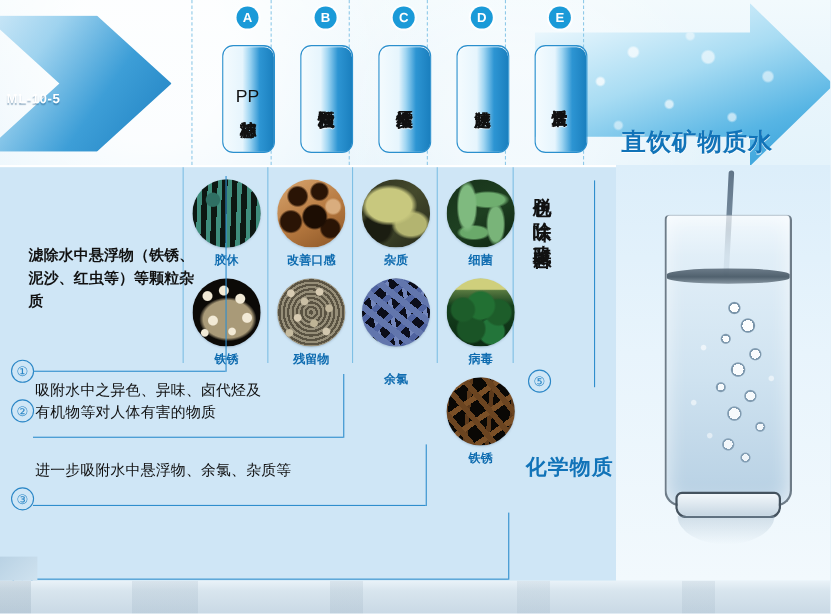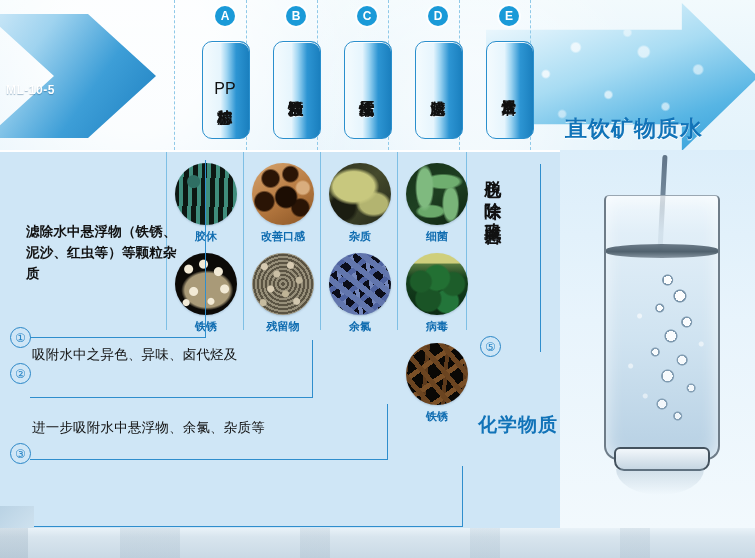--- a/index.html
+++ b/index.html
@@ -265,21 +265,21 @@
         linear-gradient(140deg,#2e3220,#454a2c 45%,#24281a);"></div>
   <div class="thumb-cap" style="left:315px;top:229px">杂质</div>
 
   <div class="thumb" style="left:329px;top:253px;
       background:
         linear-gradient(35deg,#5a6fa8 0 8%, rgba(0,0,0,0) 8%),
         repeating-linear-gradient(38deg,#6276ad 0 6px,rgba(0,0,0,0) 6px 13px),
         repeating-linear-gradient(-42deg,#4f63a0 0 5px,rgba(0,0,0,0) 5px 14px),
         repeating-linear-gradient(80deg,#7386bb 0 4px,rgba(0,0,0,0) 4px 15px),
         #0b0d1a;"></div>
-  <div class="thumb-cap" style="left:315px;top:319px">余氯</div>
+  <div class="thumb-cap" style="left:315px;top:337px">余氯</div>
 
   <div class="thumb" style="left:406px;top:163px;
       background:
         radial-gradient(ellipse 22% 55% at 30% 40%, #7fba7f 0 55%, rgba(0,0,0,0) 70%),
         radial-gradient(ellipse 45% 18% at 60% 30%, #6fae6f 0 55%, rgba(0,0,0,0) 72%),
         radial-gradient(ellipse 20% 45% at 72% 66%, #79b479 0 55%, rgba(0,0,0,0) 72%),
         radial-gradient(ellipse 35% 16% at 40% 78%, #6aa96a 0 55%, rgba(0,0,0,0) 72%),
         linear-gradient(150deg,#17321a,#1e3f21 50%,#0e2412);"></div>
   <div class="thumb-cap" style="left:392px;top:229px">细菌</div>
 
@@ -301,20 +301,21 @@
         repeating-linear-gradient(95deg,#5d3a1b 0 4px,rgba(0,0,0,0) 4px 20px),
         #0a0805;"></div>
   <div class="thumb-cap" style="left:392px;top:409px">铁锈</div>
 
   <div class="numcircle" style="left:10px;top:327px">①</div>
   <div class="numline" style="left:30px;top:337px;width:175px"></div>
   <div class="numbox-r" style="left:205px;top:160px;height:178px"></div>
 
   <div class="numtext" style="left:32px;top:345px;width:330px">
     <div>吸附水中之异色、异味、卤代烃及</div>
+    <div>有机物等对人体有害的物质</div>
   </div>
   <div class="numcircle" style="left:10px;top:363px">②</div>
   <div class="numline" style="left:30px;top:397px;width:282px"></div>
   <div class="numbox-r" style="left:312px;top:340px;height:58px"></div>
 
   <div class="numtext" style="left:32px;top:418px;width:330px">
     <div>进一步吸附水中悬浮物、余氯、杂质等</div>
   </div>
   <div class="numcircle" style="left:10px;top:443px">③</div>
   <div class="numline" style="left:30px;top:459px;width:357px"></div>

